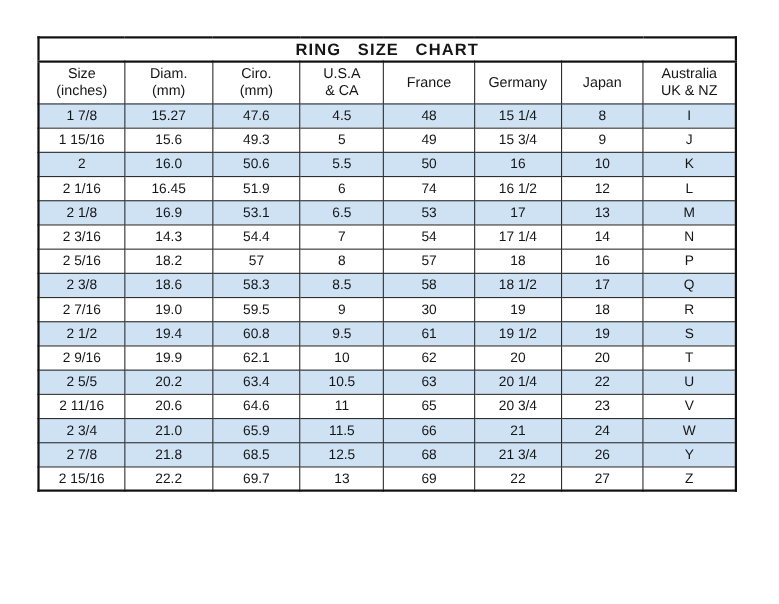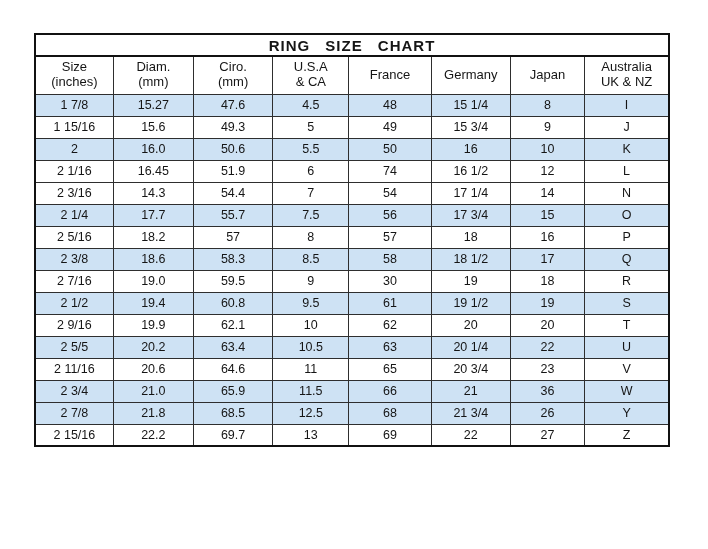--- a/index.html
+++ b/index.html
@@ -130,40 +130,40 @@
         <tr>
           <td>2 1/16</td>
           <td>16.45</td>
           <td>51.9</td>
           <td>6</td>
           <td>74</td>
           <td>16 1/2</td>
           <td>12</td>
           <td>L</td>
         </tr>
+        <tr class="alt">
+          <td>2 1/8</td>
+          <td>16.9</td>
+          <td>53.1</td>
+          <td>6.5</td>
+          <td>53</td>
+          <td>17</td>
+          <td>13</td>
+          <td>M</td>
+        </tr>
         <tr>
           <td>2 3/16</td>
           <td>14.3</td>
           <td>54.4</td>
           <td>7</td>
           <td>54</td>
           <td>17 1/4</td>
           <td>14</td>
           <td>N</td>
         </tr>
-        <tr class="alt">
-          <td>2 1/4</td>
-          <td>17.7</td>
-          <td>55.7</td>
-          <td>7.5</td>
-          <td>56</td>
-          <td>17 3/4</td>
-          <td>15</td>
-          <td>O</td>
-        </tr>
         <tr>
           <td>2 5/16</td>
           <td>18.2</td>
           <td>57</td>
           <td>8</td>
           <td>57</td>
           <td>18</td>
           <td>16</td>
           <td>P</td>
         </tr>
@@ -227,21 +227,21 @@
           <td>23</td>
           <td>V</td>
         </tr>
         <tr class="alt">
           <td>2 3/4</td>
           <td>21.0</td>
           <td>65.9</td>
           <td>11.5</td>
           <td>66</td>
           <td>21</td>
-          <td>36</td>
+          <td>24</td>
           <td>W</td>
         </tr>
         <tr class="alt">
           <td>2 7/8</td>
           <td>21.8</td>
           <td>68.5</td>
           <td>12.5</td>
           <td>68</td>
           <td>21 3/4</td>
           <td>26</td>

